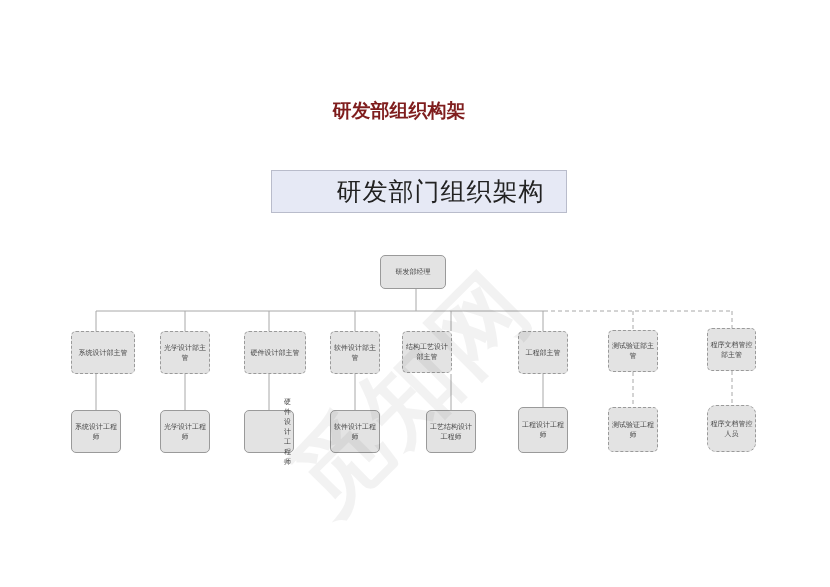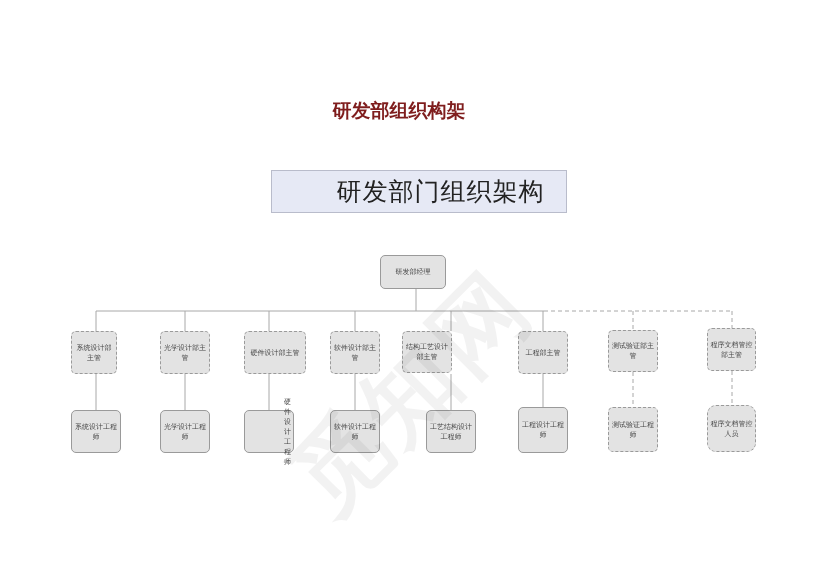--- a/index.html
+++ b/index.html
@@ -51,21 +51,21 @@
   <line x1="451" y1="374" x2="451" y2="410" stroke="#a8a8a8"></line>
   <line x1="543" y1="374" x2="543" y2="407" stroke="#a8a8a8"></line>
   <line x1="633" y1="372" x2="633" y2="407" stroke="#a8a8a8" stroke-dasharray="4,3"></line>
   <line x1="732" y1="371" x2="732" y2="405" stroke="#a8a8a8" stroke-dasharray="4,3"></line>
 </svg>
 
 <div class="node solid" style="left:380px;top:255px;width:66px;height:34px;">
   <span>研发部经理</span>
 </div>
 
-<div class="node dashed" style="left:71px;top:331px;width:46px;height:43px;">
+<div class="node dashed" style="left:71px;top:331px;width:64px;height:43px;text-align:right;">
   <span>系统设计部主管</span>
 </div>
 <div class="node dashed" style="left:160px;top:331px;width:50px;height:43px;">
   <span>光学设计部主管</span>
 </div>
 <div class="node dashed" style="left:244px;top:331px;width:62px;height:43px;">
   <span>硬件设计部主管</span>
 </div>
 <div class="node dashed" style="left:330px;top:331px;width:50px;height:43px;">
   <span>软件设计部主管</span>

